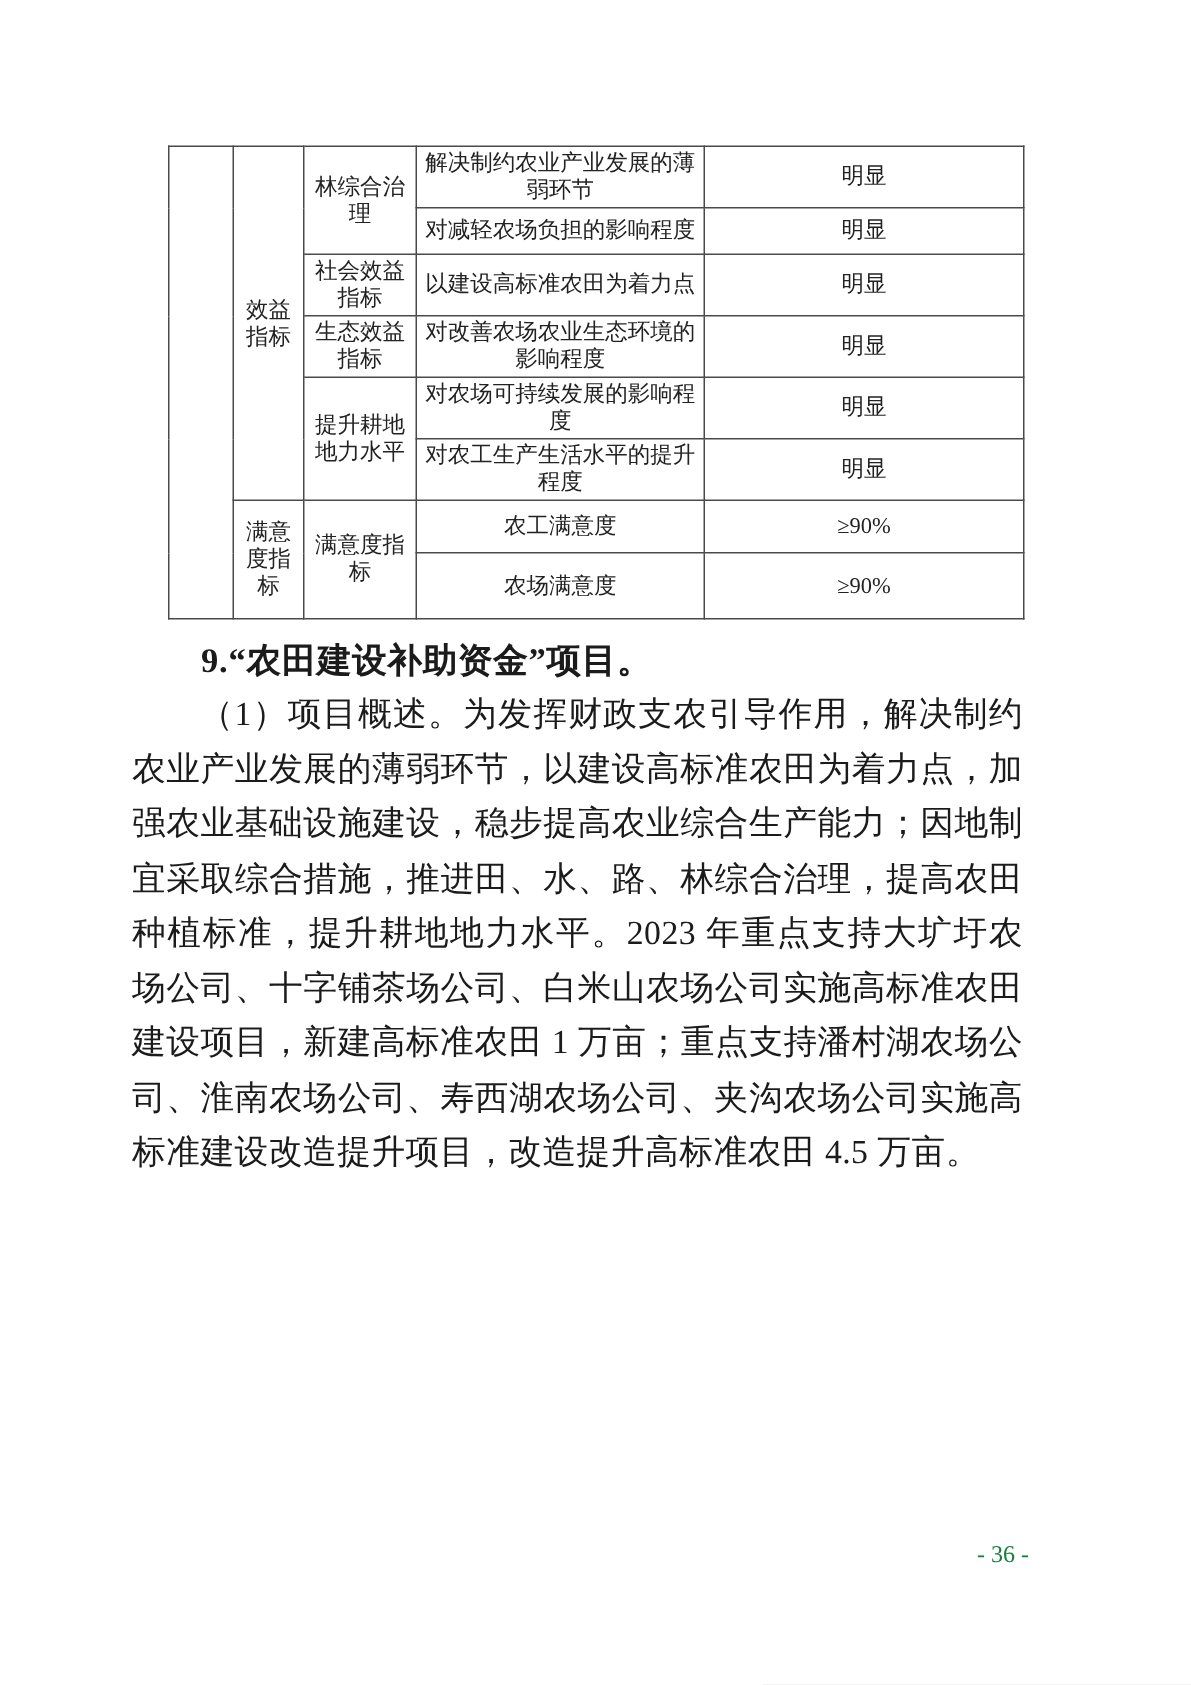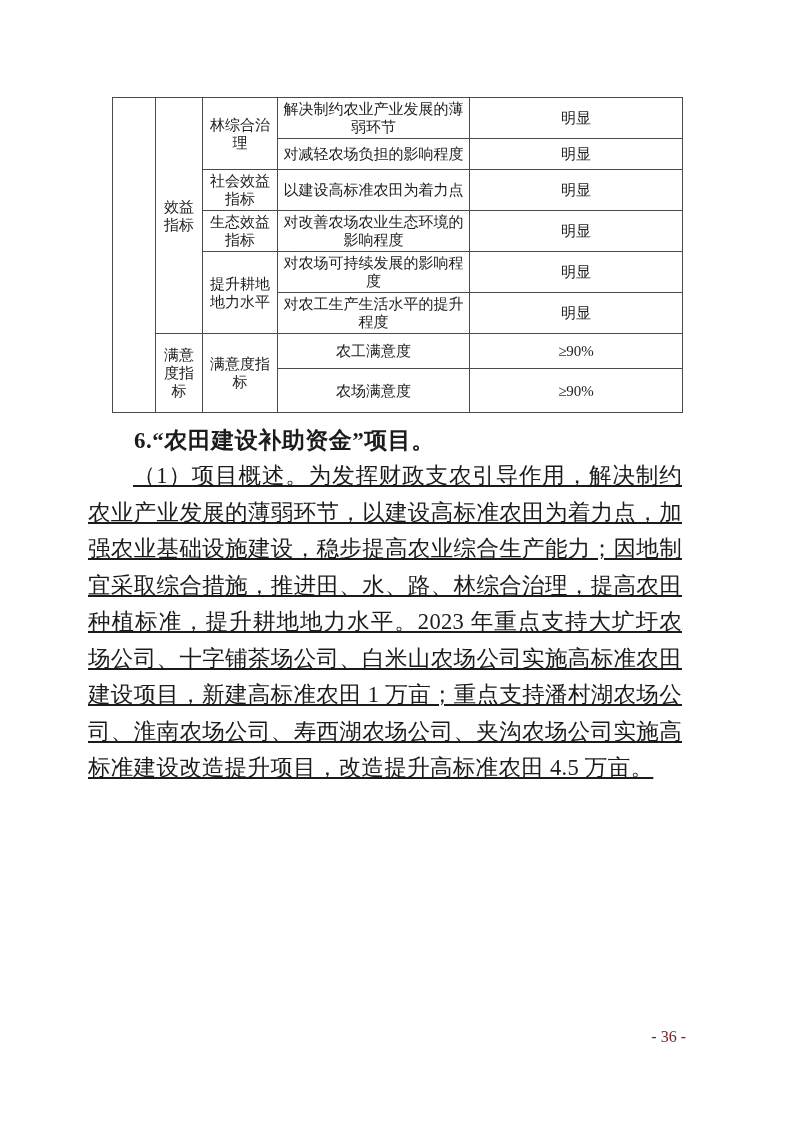--- a/index.html
+++ b/index.html
@@ -49,28 +49,27 @@
     letter-spacing: 0.5px;
   }
   .para {
     margin: 0;
     font-size: 22.5px;
     line-height: 36.5px;
     text-align: justify;
     text-justify: inter-ideograph;
     text-indent: 2em;
     letter-spacing: 0.3px;
-    text-decoration: underline;
   }
   .page-number {
     position: absolute;
     top: 1028px;
     right: 108px;
     font-size: 16px;
-    color: #7f1d1d;
+    color: #15803d;
   }
 </style>
 </head>
 <body>
 
 <div class="page">
 
   <table class="indicator-table">
     <colgroup>
       <col style="width:43px">
@@ -116,19 +115,19 @@
         <td class="c-ind">农工满意度</td>
         <td>≥90%</td>
       </tr>
       <tr class="r8">
         <td class="c-ind">农场满意度</td>
         <td>≥90%</td>
       </tr>
     </tbody>
   </table>
 
-  <h3 class="heading">6.“农田建设补助资金”项目。</h3>
+  <h3 class="heading">9.“农田建设补助资金”项目。</h3>
 
   <p class="para">（1）项目概述。为发挥财政支农引导作用，解决制约农业产业发展的薄弱环节，以建设高标准农田为着力点，加强农业基础设施建设，稳步提高农业综合生产能力；因地制宜采取综合措施，推进田、水、路、林综合治理，提高农田种植标准，提升耕地地力水平。2023 年重点支持大圹圩农场公司、十字铺茶场公司、白米山农场公司实施高标准农田建设项目，新建高标准农田 1 万亩；重点支持潘村湖农场公司、淮南农场公司、寿西湖农场公司、夹沟农场公司实施高标准建设改造提升项目，改造提升高标准农田 4.5 万亩。</p>
 
   <div class="page-number">- 36 -</div>
 
 </div>
 
 </body></html>

